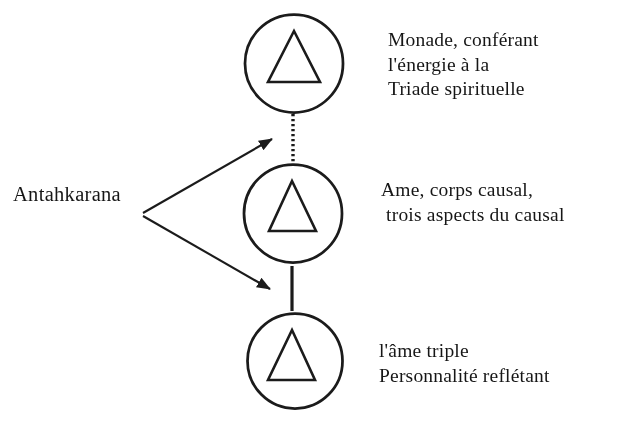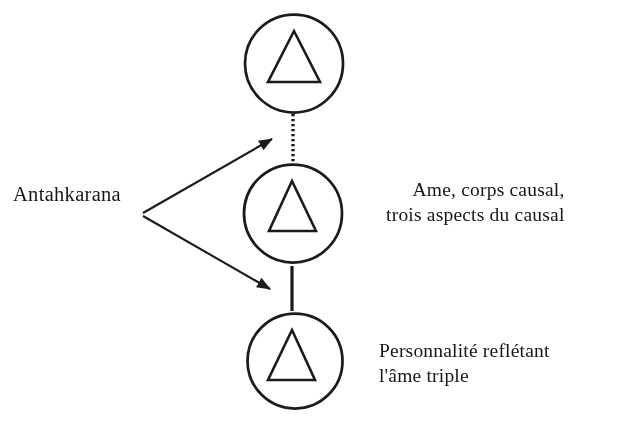--- a/index.html
+++ b/index.html
@@ -68,24 +68,29 @@
 
     <circle cx="295" cy="361" r="47.5" fill="none" stroke="#1b1b1b" stroke-width="2.75"></circle>
     <polygon points="292,330 268,380 315,380" fill="none" stroke="#1b1b1b" stroke-width="2.6"></polygon>
 
     <line x1="143" y1="213" x2="272" y2="139" stroke="#1b1b1b" stroke-width="2.1" marker-end="url(#arrowhead)"></line>
     <line x1="143" y1="216" x2="270" y2="289" stroke="#1b1b1b" stroke-width="2.1" marker-end="url(#arrowhead)"></line>
   </svg>
 
   <div class="left-label">Antahkarana</div>
 
+  <div class="node-label" style="left:388px; top:28px;">
+    <span class="label-line">Monade, conférant</span>
+    <span class="label-line">l'énergie à la</span>
+    <span class="label-line">Triade spirituelle</span>
+  </div>
 
-  <div class="node-label" style="left:381px; top:178px;text-align:right;">
+  <div class="node-label" style="left:381px; top:178px;">
     <span class="label-line">Ame, corps causal,</span>
     <span class="label-line"> trois aspects du causal</span>
   </div>
 
   <div class="node-label" style="left:379px; top:339px;">
+    <span class="label-line">l'âme triple</span>
     <span class="label-line">Personnalité reflétant</span>
-    <span class="label-line">l'âme triple</span>
   </div>
 
 </div>
 
 </body></html>

